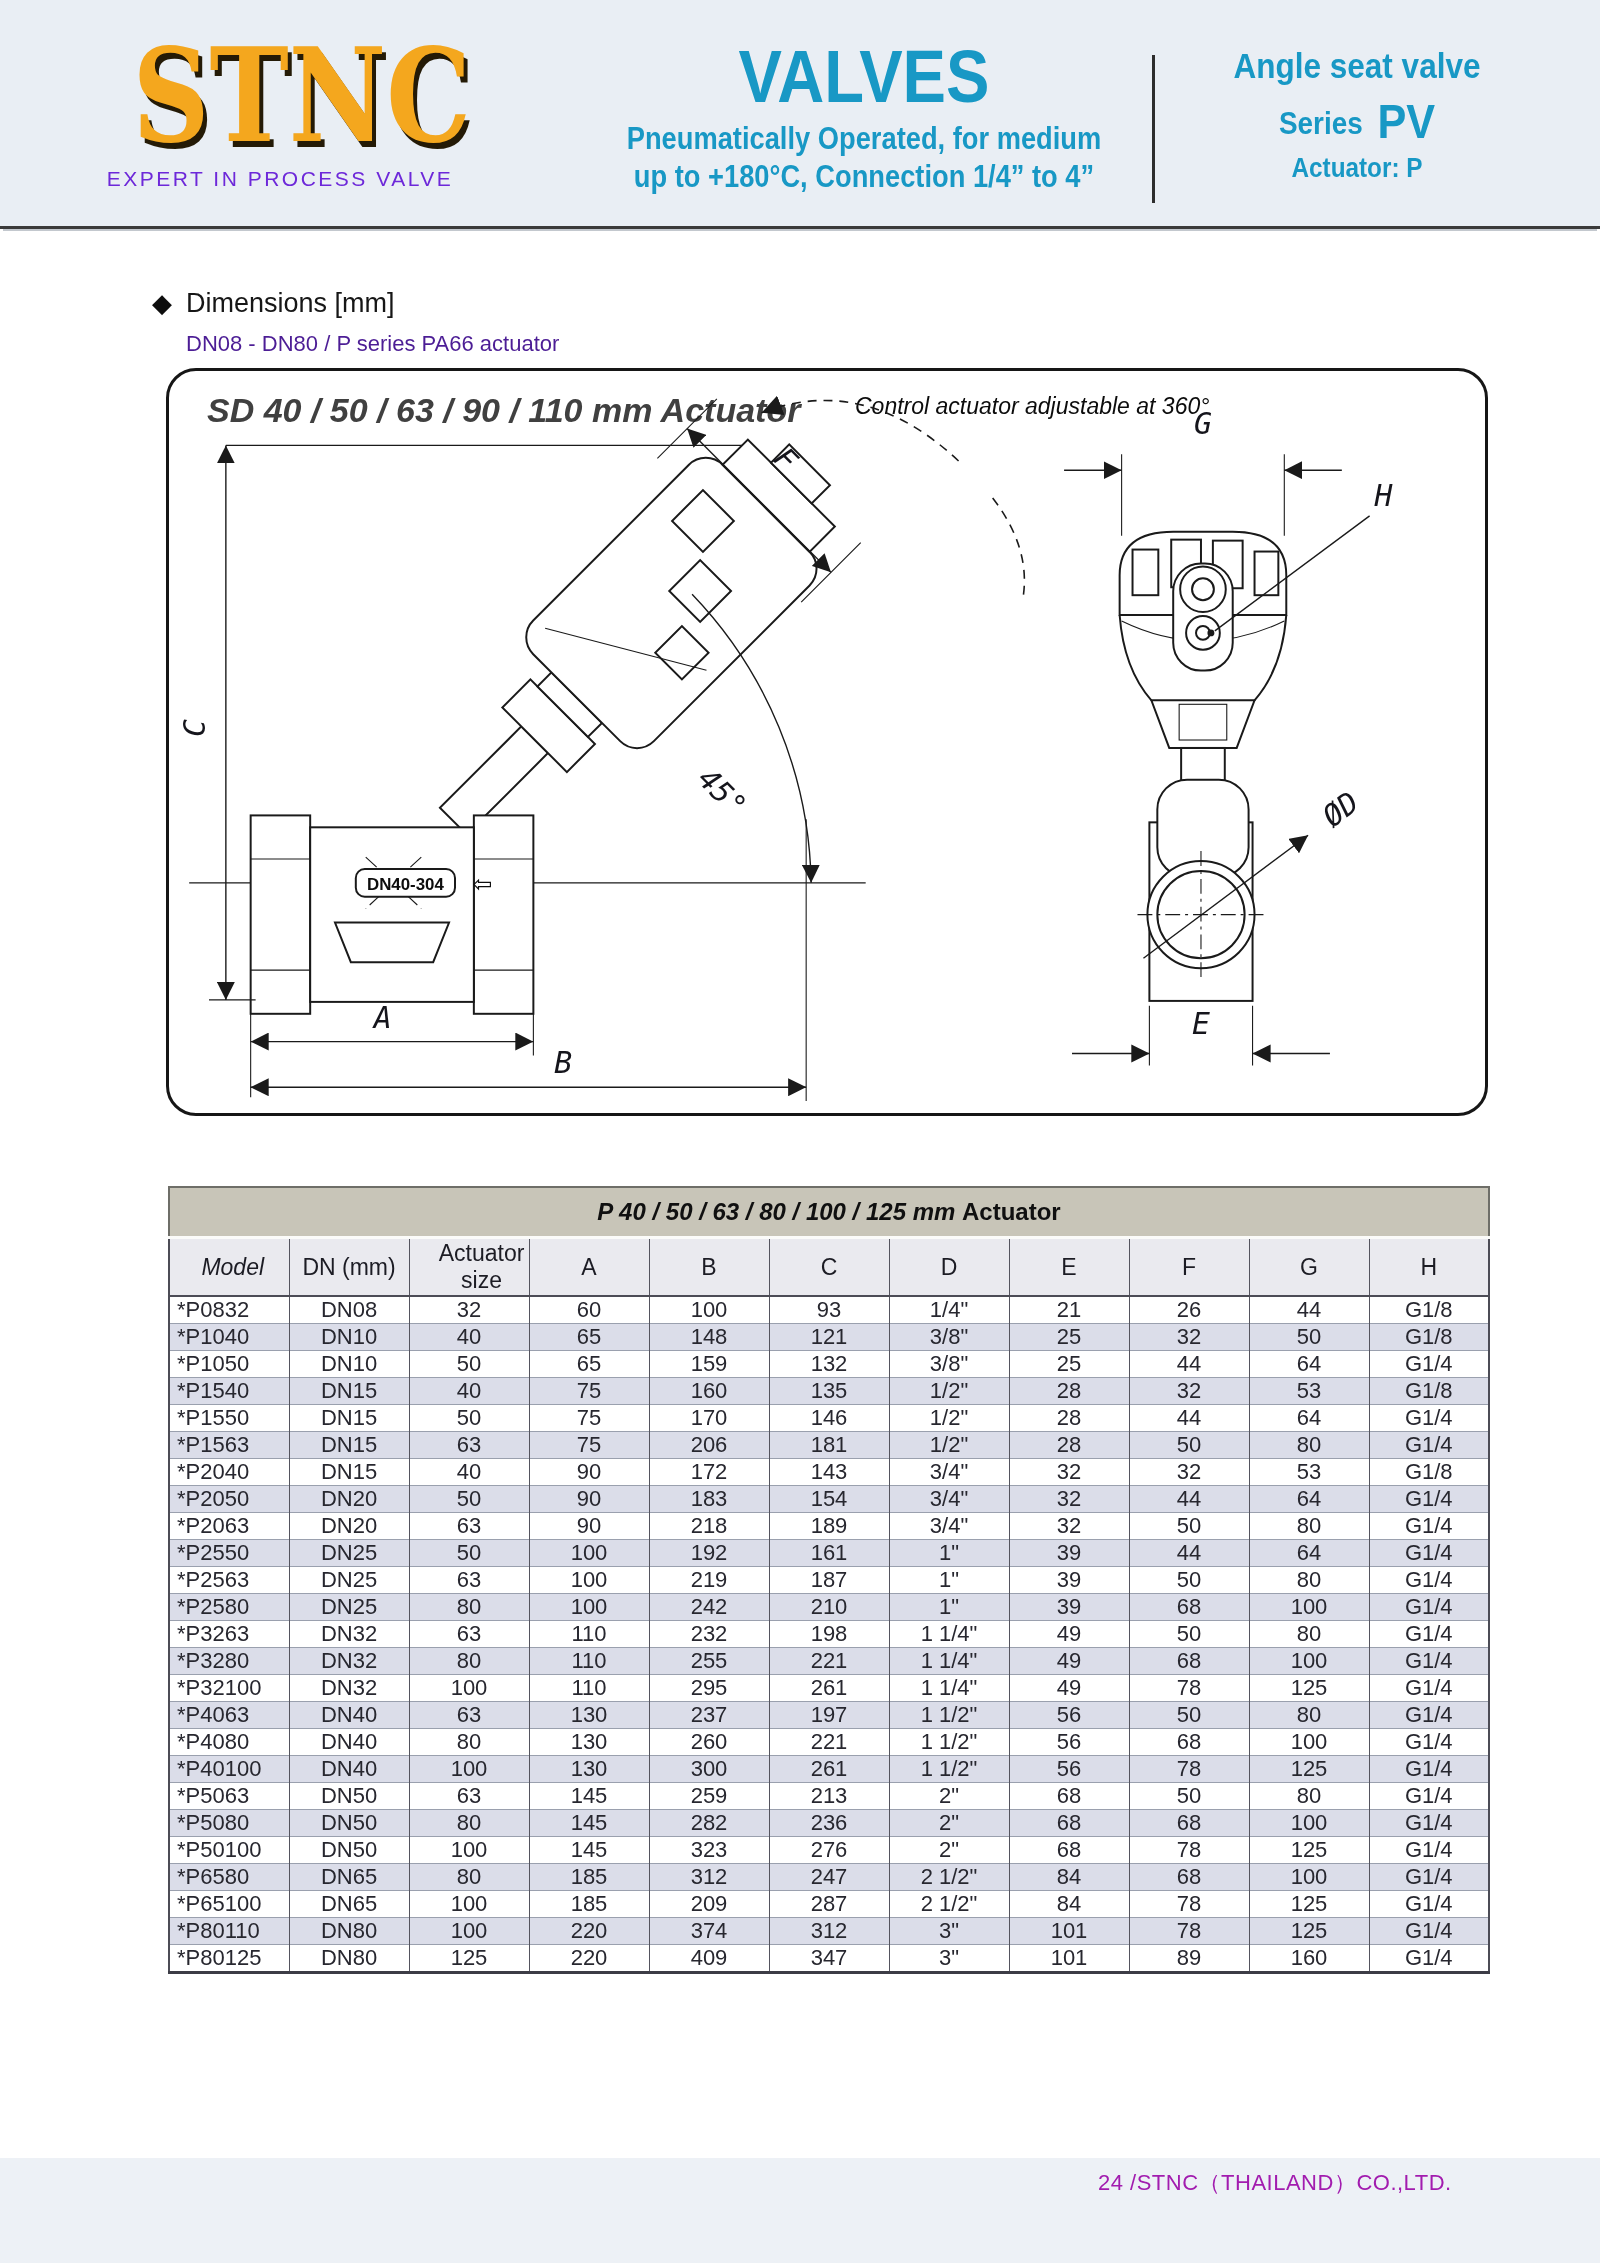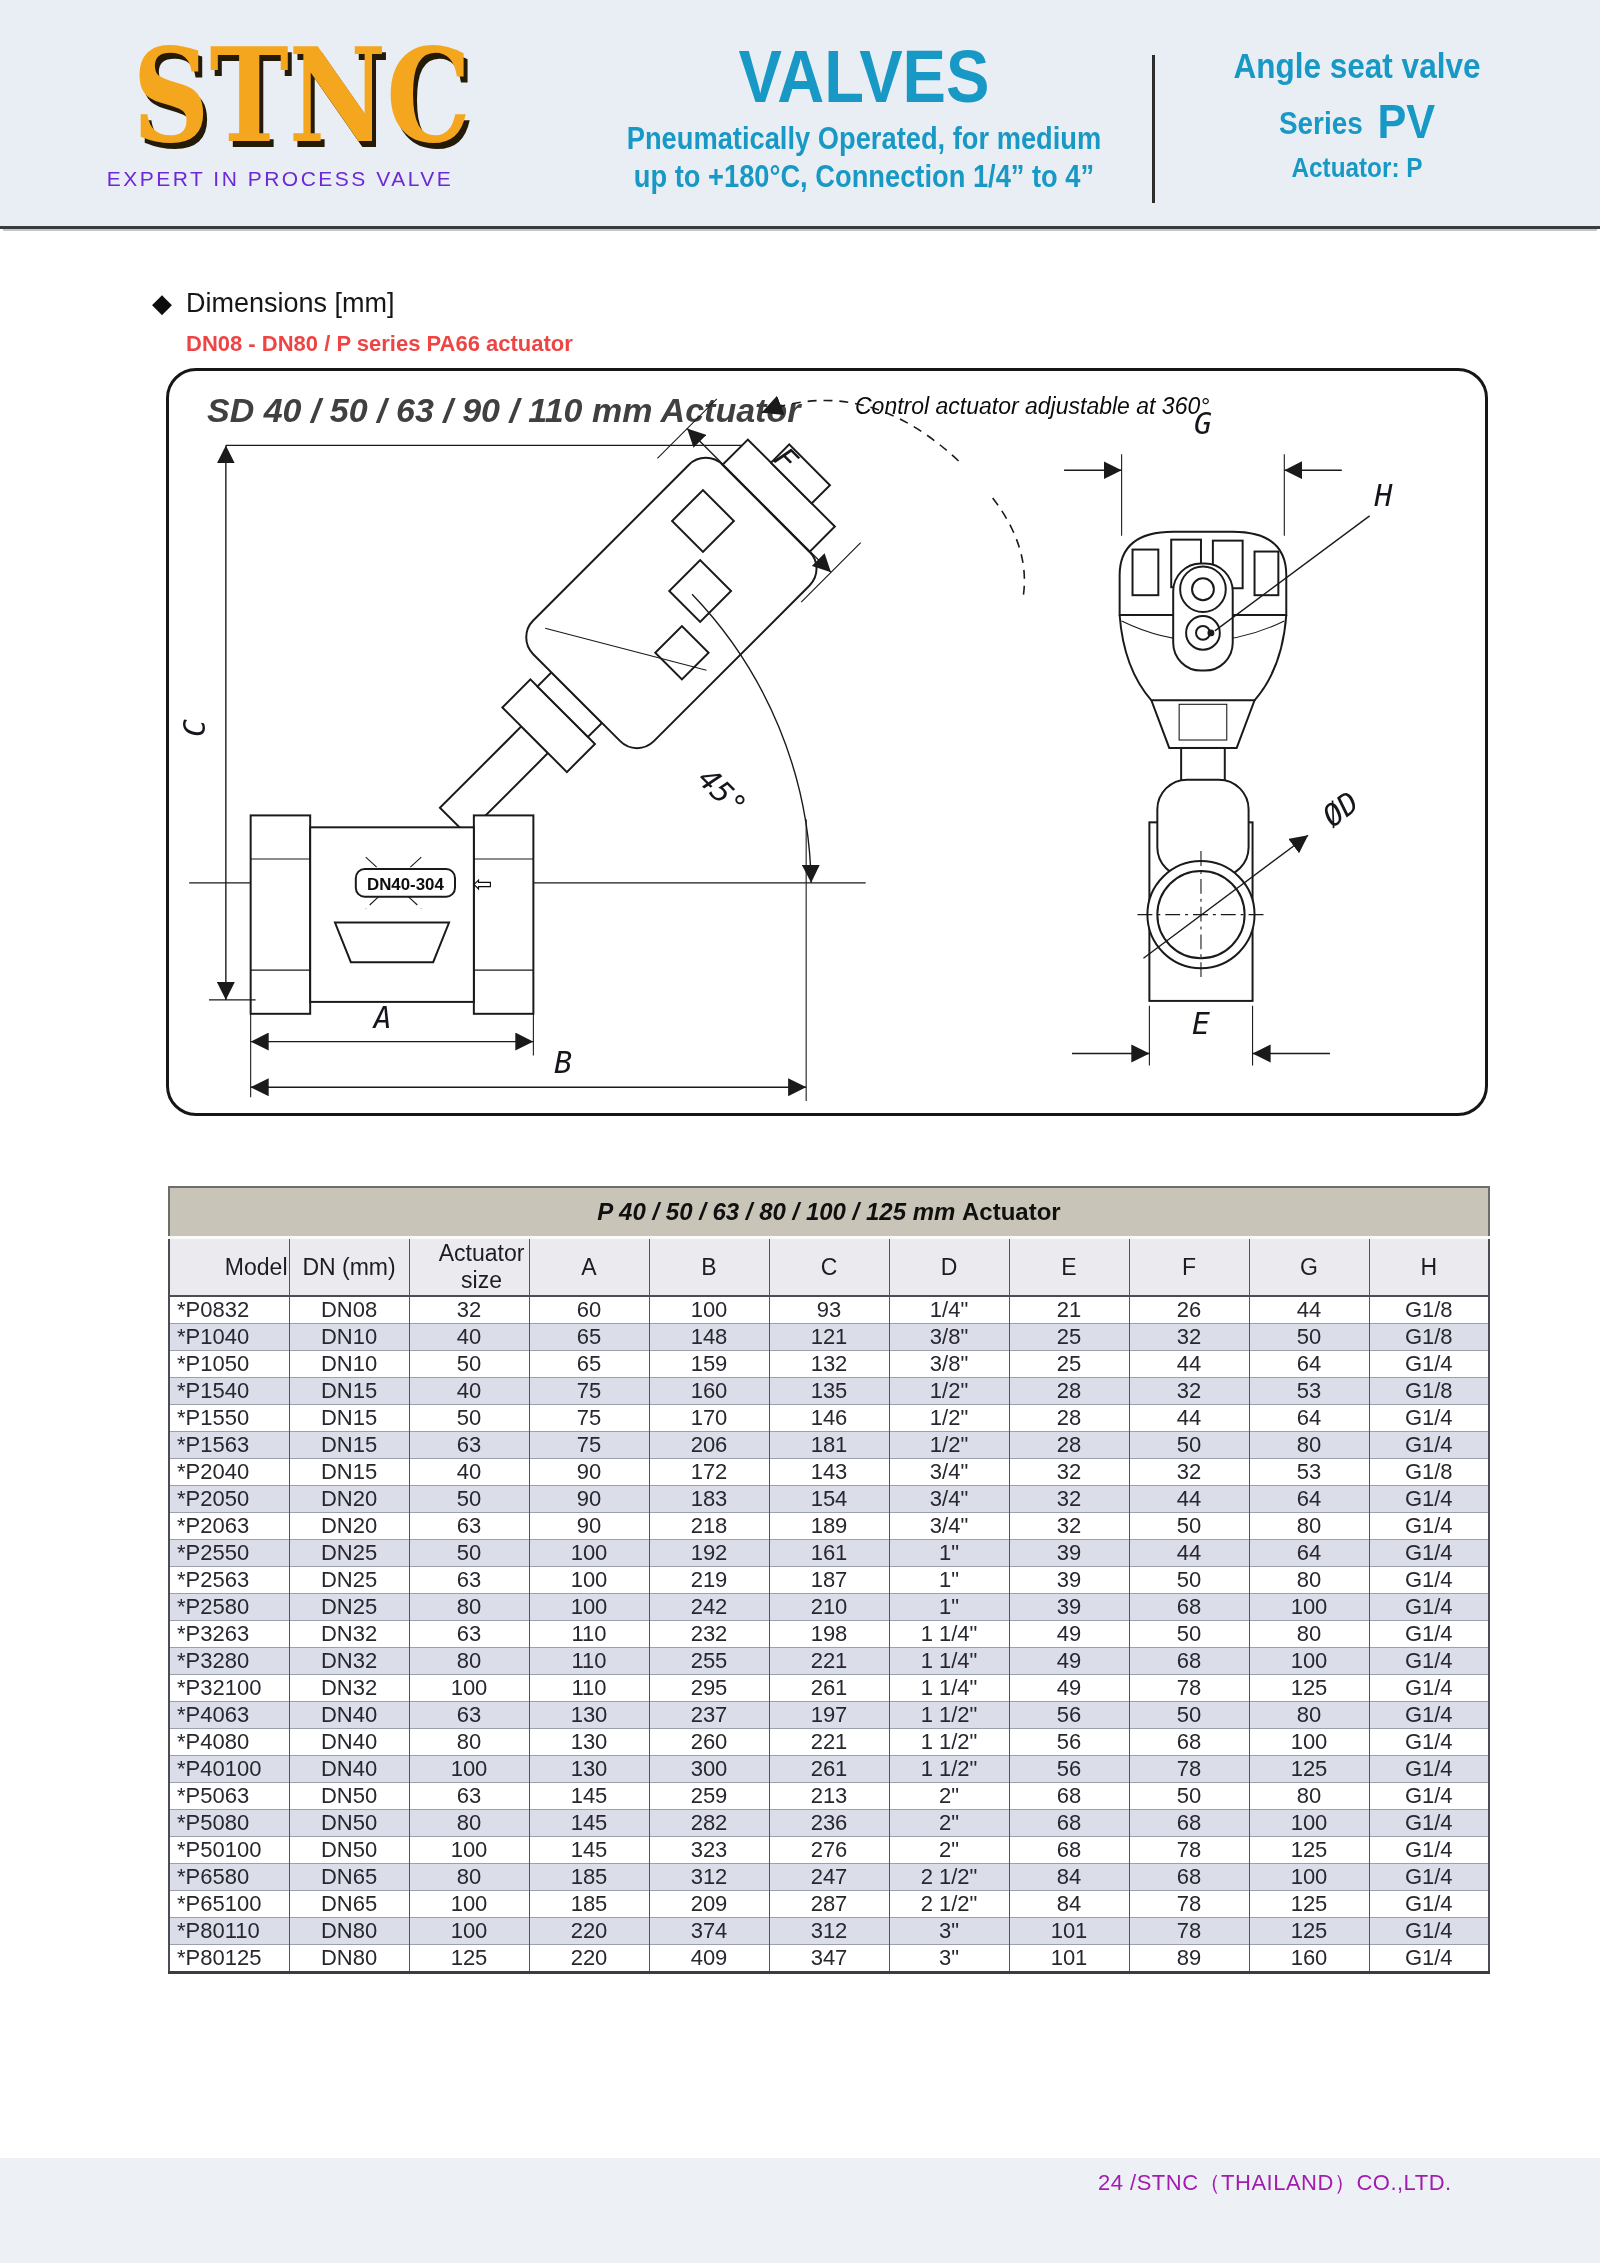--- a/index.html
+++ b/index.html
@@ -23,21 +23,21 @@
              transform:scaleX(.9);transform-origin:0 0;color:var(--accent);}
   .asv{font-size:35px;font-weight:900;white-space:nowrap;}
   .series-line{margin-top:8px;font-weight:800;}
   .series-word{font-size:31px;}
   .series-code{font-size:48px;font-weight:900;margin-left:12px;vertical-align:-4px;}
   .act-line{margin-top:4px;font-size:27px;font-weight:800;}
 
   
   .sec-head{position:absolute;left:152px;top:288px;font-size:27px;color:#161616;}
   .diamond{font-size:26px;margin-right:14px;color:#0d0d0d;}
-  .sec-sub{position:absolute;left:186px;top:331px;font-size:22px;font-weight:700;color:#ef4444;}
+  .sec-sub{position:absolute;left:186px;top:331px;font-size:22px;font-weight:400;color:#4c1d95;}
 
   
   .dbox{position:absolute;left:166px;top:368px;width:1322px;height:748px;background:#fff;
         border:3px solid #161616;border-radius:30px;box-sizing:border-box;}
   .cap-left{position:absolute;left:38px;top:20px;font-size:34px;font-weight:800;font-style:italic;color:#404040;white-space:nowrap;}
   .cap-right{position:absolute;left:686px;top:22px;font-size:23px;font-style:italic;font-weight:500;color:#0c0c0c;white-space:nowrap;}
   .dsvg{position:absolute;left:0;top:0;width:100%;height:100%;}
   .ln{stroke:#1a1a1a;stroke-width:2;fill:none;}
   .lnw{stroke:#1a1a1a;stroke-width:2;fill:#fff;}
   .thin{stroke:#1a1a1a;stroke-width:1.1;fill:none;}
@@ -51,21 +51,21 @@
   
   .tblwrap{position:absolute;left:168px;top:1186px;width:1322px;}
   table{border-collapse:collapse;width:100%;table-layout:fixed;}
   .tbl-title th{background:var(--table_title_bg);height:46px;font-size:24px;color:#101010;
        border:2px solid #6e6e68;border-bottom:3px solid #fbfbf9;font-weight:400;}
   .ti{font-style:italic;font-weight:800;}
   .tb{font-weight:800;}
   thead tr.colrow th{background:var(--table_header_bg);height:36px;font-size:23px;font-weight:400;color:#1c1c24;
        border-left:1px solid #54545e;border-right:1px solid #54545e;
        border-top:2px solid #8a8a90;border-bottom:2px solid #4c4c56;text-align:center;}
-  thead tr.colrow th:first-child{text-align:right;padding-left:8px;}
+  thead tr.colrow th:first-child{text-align:center;padding-left:8px;font-style:italic;}
   tbody td{height:26px;font-size:22px;color:#27272f;text-align:center;
        border-left:1px solid #54545e;border-right:1px solid #54545e;
        border-top:1px solid #9aa0ae;padding:0;}
   tbody td:first-child{text-align:left;padding-left:7px;}
   tbody tr:nth-child(even){background:var(--table_stripe);}
   table{border:2px solid #4c4c56;border-bottom:3px solid #3c3c46;}
 
   
   .footer{position:absolute;left:0;top:2158px;width:1600px;height:105px;background:var(--footer_bg);}
   .footer-text{position:absolute;left:1098px;top:10px;font-size:22px;color:#a21caf;letter-spacing:.5px;}

